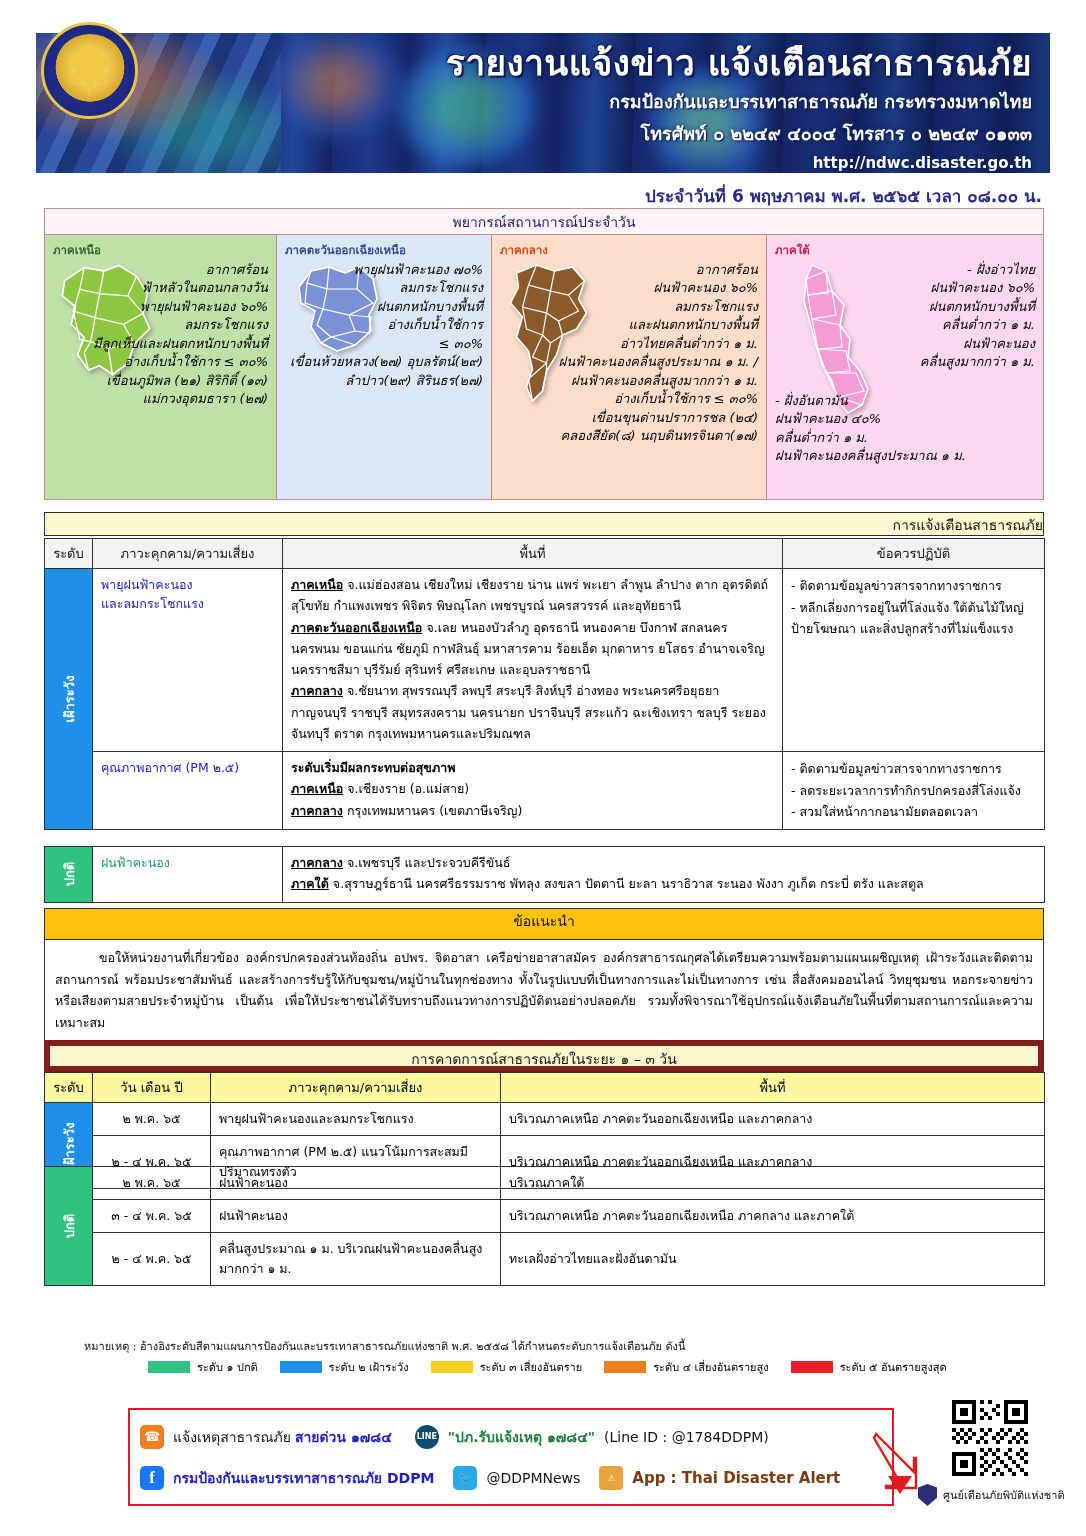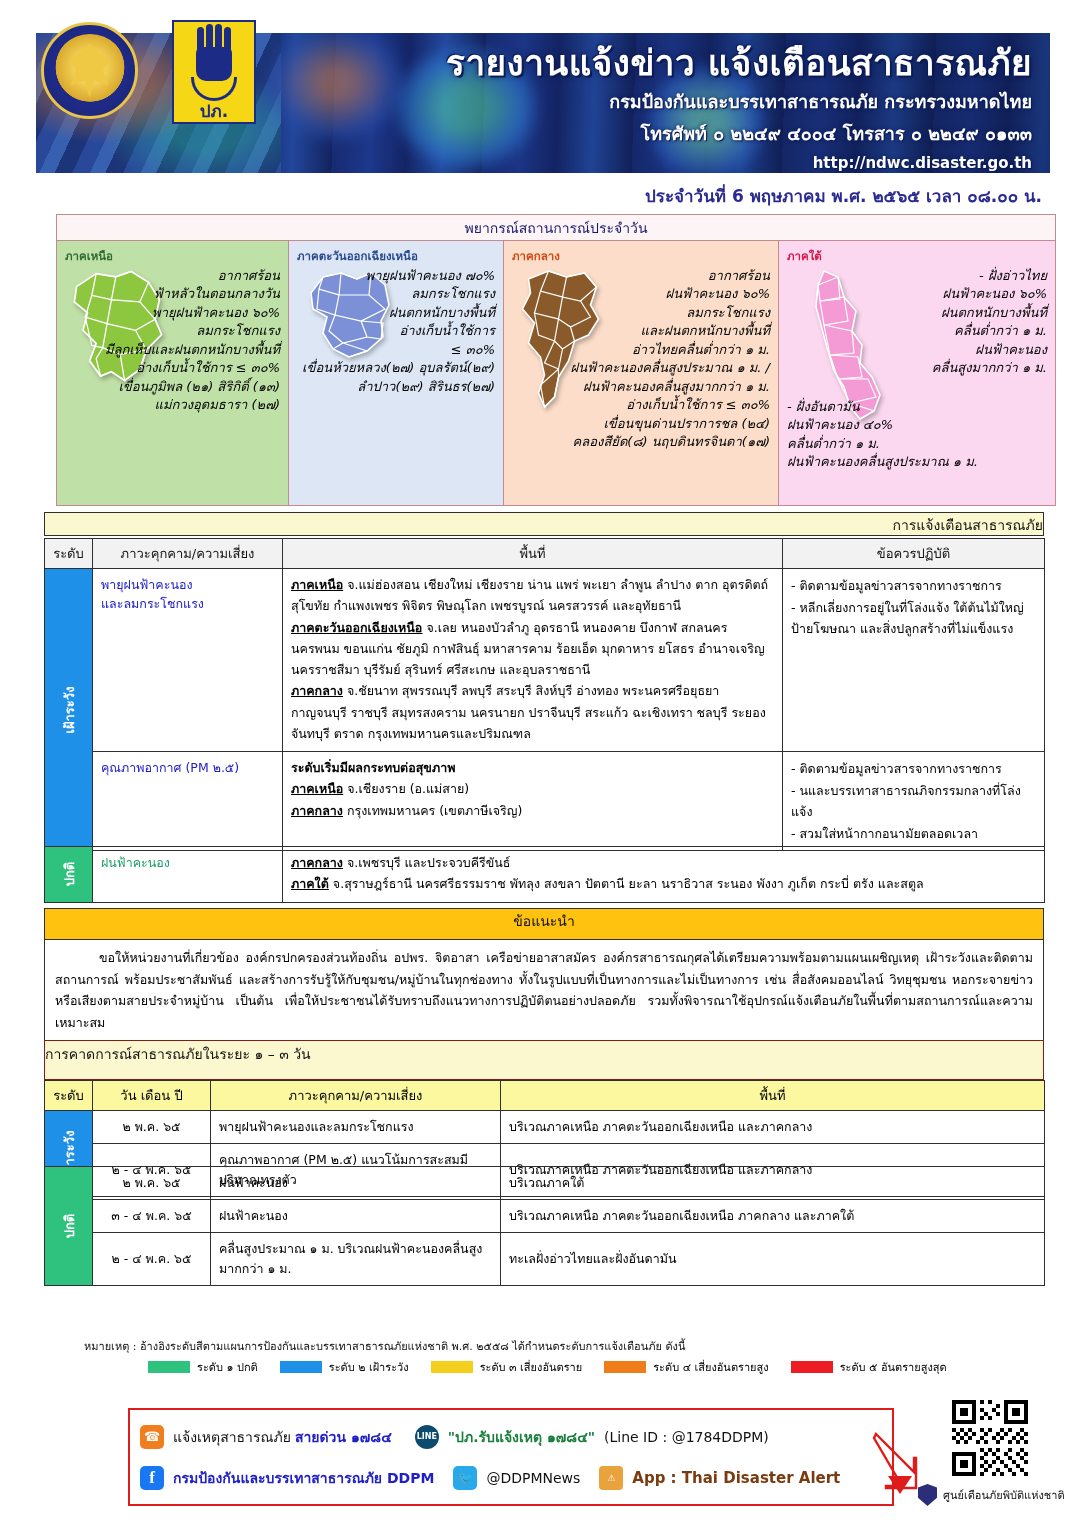--- a/index.html
+++ b/index.html
@@ -103,21 +103,21 @@
   }
 
   
   .dateline {
     position:absolute; left:36px; top:182px; width:1014px; text-align:right;
     font-size:17px; font-weight:bold; color:#2b2b8f;
     padding-right:8px;
   }
 
   
-  .forecast-box { position:absolute; left:44px; top:214px; width:1000px; border:1px solid #c48a92;margin-left:12px; }
+  .forecast-box { position:absolute; left:44px; top:208px; width:1000px; border:1px solid #c48a92; }
   .forecast-title {
     height:26px; line-height:26px; text-align:center; background:#fdf4f6;
     font-size:14px; color:#1a1a6e; border-bottom:1px solid #c48a92;
   }
   .regions { display:flex; height:264px; }
   .region { position:relative; padding:6px 8px 4px 8px; overflow:hidden; }
   .region .rname { font-size:11.5px; font-weight:bold; }
   .region .rtext {
     font-size:13px; font-style:italic; line-height:1.42; text-align:right;
     position:relative; z-index:3; margin-top:2px;
@@ -175,22 +175,22 @@
   }
   .advice-body {
     border:1px solid #2f2f2f; border-top:0; padding:7px 10px 8px 10px;
     font-size:12.5px; line-height:1.72; text-align:justify; text-justify:inter-word;
   }
   .advice-body p { margin:0; text-indent:44px; }
 
   
   .fc-box { position:absolute; left:44px; top:1040px; width:1000px; }
   .fc-title {
-    height:40px; line-height:26px; background:#fbf8cf;
-    border:1px solid #7f1d1d; font-size:14px; color:#111;
+    height:32px; line-height:26px; text-align:center; background:#fbf8cf;
+    border:6px solid #7f1d1d; font-size:14px; color:#111;
   }
   table.fc { width:1000px; border-collapse:collapse; table-layout:fixed; }
   table.fc th {
     background:#fbf8a0; border:1px solid #2f2f2f; font-size:13px; font-weight:normal;
     padding:4px 2px; text-align:center;
   }
   table.fc td { border:1px solid #2f2f2f; font-size:12.5px; padding:6px 8px; vertical-align:middle; }
   .f-level { width:48px; } .f-date { width:118px; } .f-threat { width:290px; } .f-area { width:544px; }
   .fc-box2 { position:absolute; left:44px; top:1166px; width:1000px; }
 
@@ -250,31 +250,20 @@
 
     <div class="banner-texts">
       <div class="banner-title">รายงานแจ้งข่าว แจ้งเตือนสาธารณภัย</div>
       <div class="banner-sub">กรมป้องกันและบรรเทาสาธารณภัย  กระทรวงมหาดไทย</div>
       <div class="banner-tel">โทรศัพท์ ๐ ๒๒๔๙ ๔๐๐๔ โทรสาร ๐ ๒๒๔๙ ๐๑๓๓</div>
       <div class="banner-url">http://ndwc.disaster.go.th</div>
     </div>
   </div>
   <div class="seal">
     <div class="garuda"></div>
-  </div>
-  <div class="logo-ppb">
-    <div class="hand">
-      <span class="f f1"></span>
-        <span class="f f2"></span>
-        <span class="f f3"></span>
-        <span class="f f4"></span>
-      <span class="palm"></span>
-    </div>
-    <div class="wreath"></div>
-    <div class="ppb-text">ปภ.</div>
   </div>
 
   <div class="dateline">ประจำวันที่ 6 พฤษภาคม พ.ศ. ๒๕๖๕ เวลา ๐๘.๐๐ น.</div>
 
   <div class="forecast-box">
     <div class="forecast-title">พยากรณ์สถานการณ์ประจำวัน</div>
     <div class="regions">
 
       <div class="region region-north">
         <div class="rname">ภาคเหนือ</div>
@@ -409,21 +398,21 @@
           <td>
             <div class="threat-text">คุณภาพอากาศ (PM ๒.๕)</div>
           </td>
           <td>
             <div class="area-line bold-head">ระดับเริ่มมีผลกระทบต่อสุขภาพ</div>
             <div class="area-line"><span class="rgn">ภาคเหนือ</span> <span>จ.เชียงราย (อ.แม่สาย)</span></div>
             <div class="area-line"><span class="rgn">ภาคกลาง</span> <span>กรุงเทพมหานคร (เขตภาษีเจริญ)</span></div>
           </td>
           <td>
             <div class="act-line">- ติดตามข้อมูลข่าวสารจากทางราชการ</div>
-            <div class="act-line">- นและบรรเทาสาธารณภิจกรรมกลางที่โล่งแจ้ง</div>
+            <div class="act-line">- ลดระยะเวลาการทำกิกรปกครองสี่โล่งแจ้ง</div>
             <div class="act-line">- สวมใส่หน้ากากอนามัยตลอดเวลา</div>
           </td>
         </tr>
       </tbody>
     </table>
   </div>
 
   <div class="warn-box2">
     <table class="warn" style="margin-top:0;">
       <colgroup>

